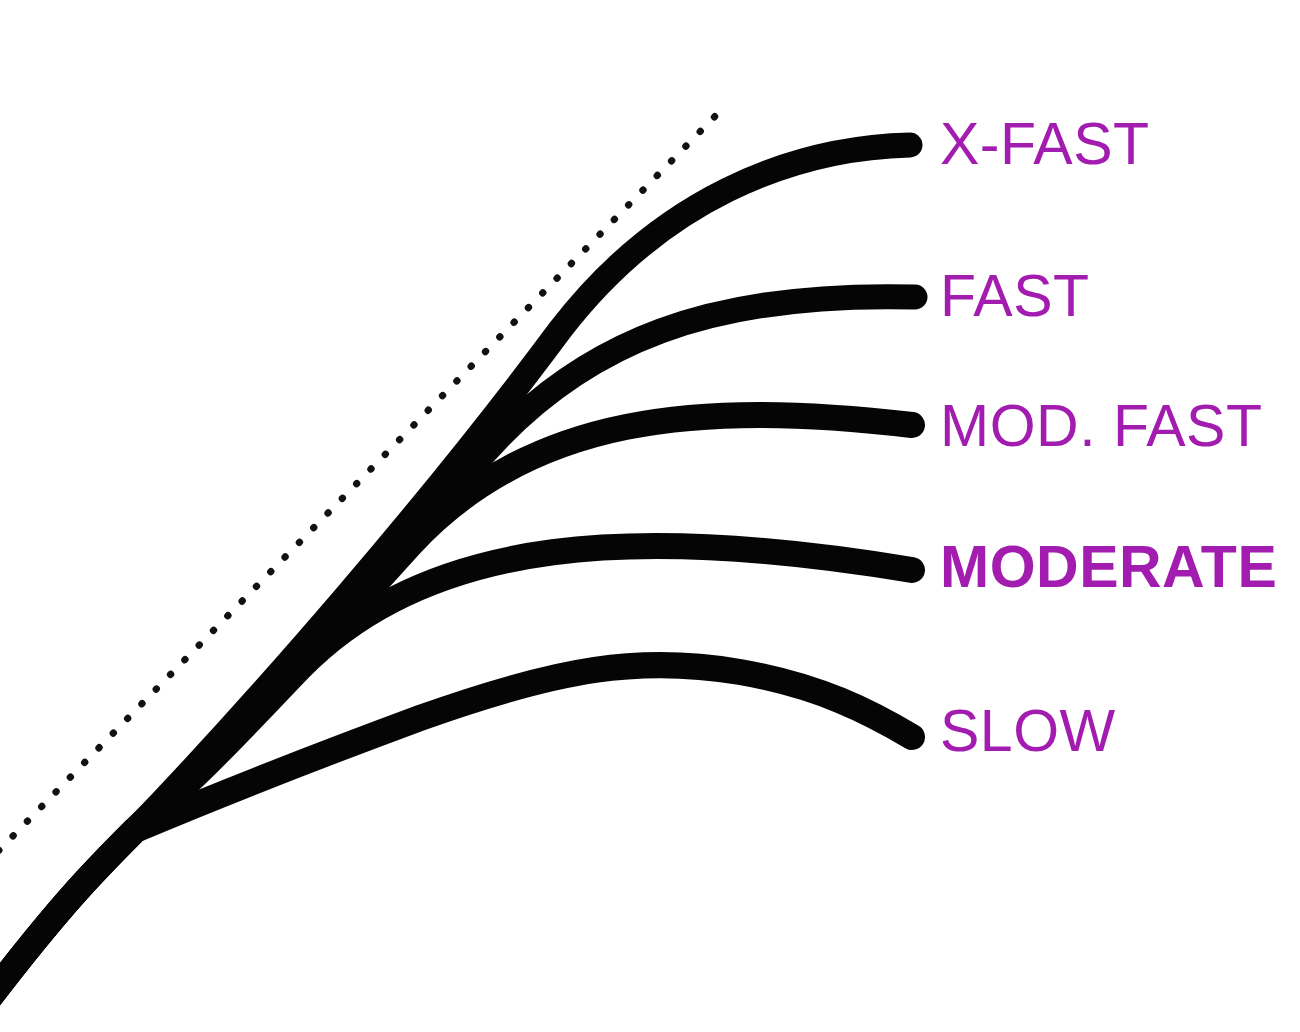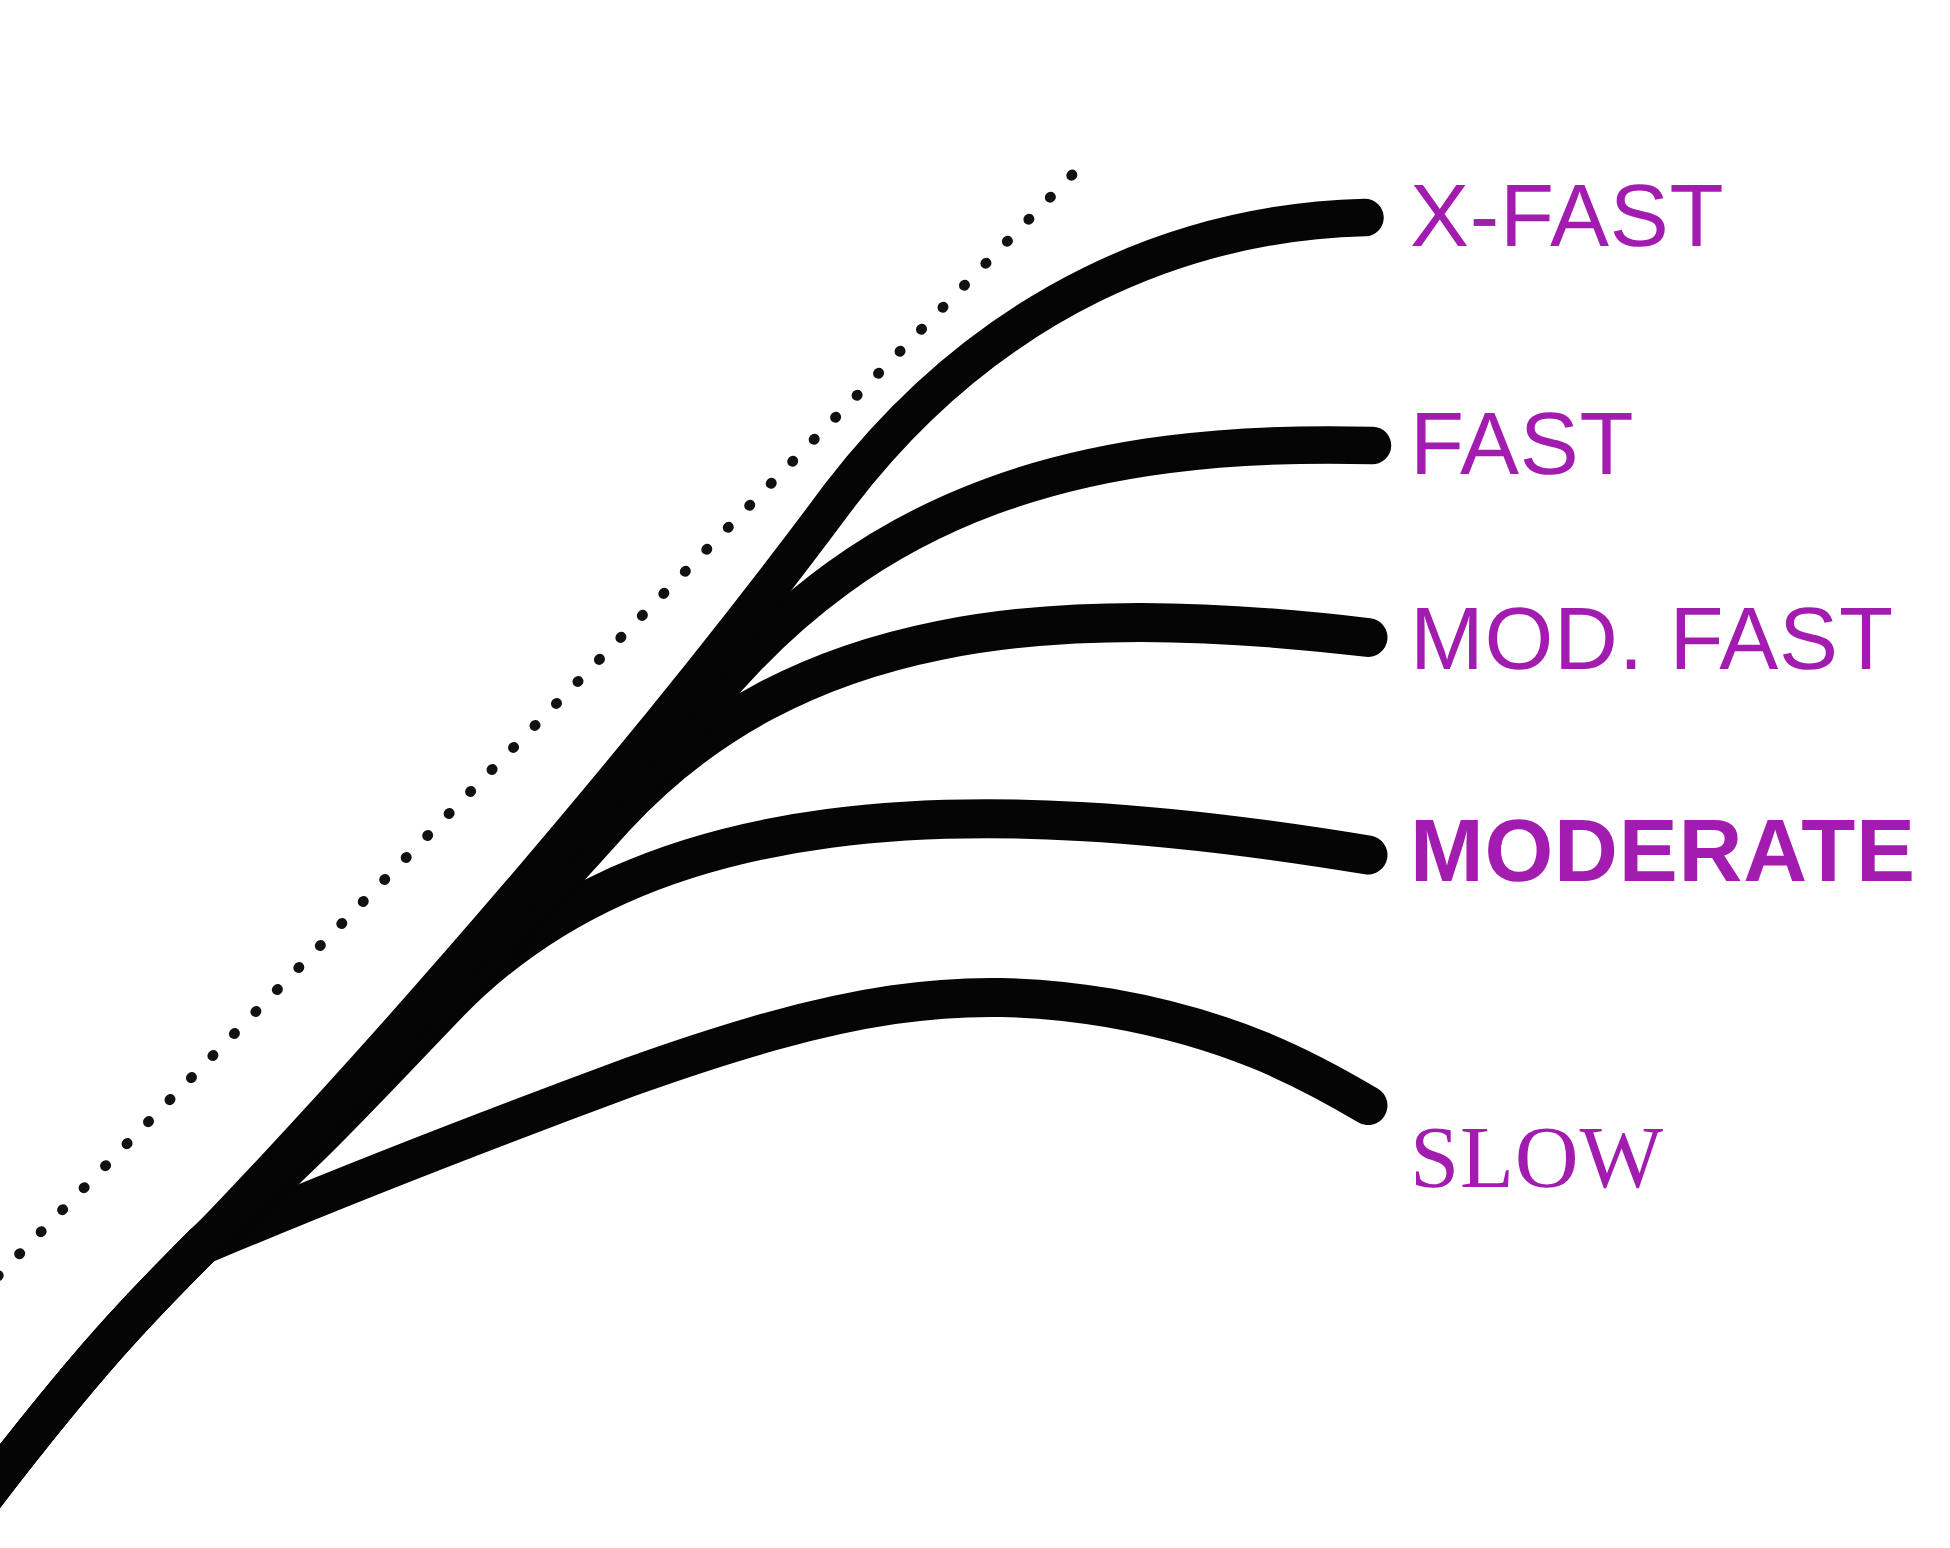--- a/index.html
+++ b/index.html
@@ -72,15 +72,15 @@
   </svg>
 
   <div class="curve-label" style="left:940px; top:115px;">X-FAST</div>
 
   <div class="curve-label" style="left:940px; top:397px;">MOD. FAST</div>
 
   <div class="curve-label" style="left:940px; top:267px;">FAST</div>
 
   <div class="curve-label" style="left:940px; top:538px;font-weight:bold;">MODERATE</div>
 
-  <div class="curve-label" style="left:940px; top:742px;font-family:Liberation Serif, serif;">SLOW</div>
+  <div class="curve-label" style="left:940px; top:702px;">SLOW</div>
 
 </div>
 
 </body></html>

